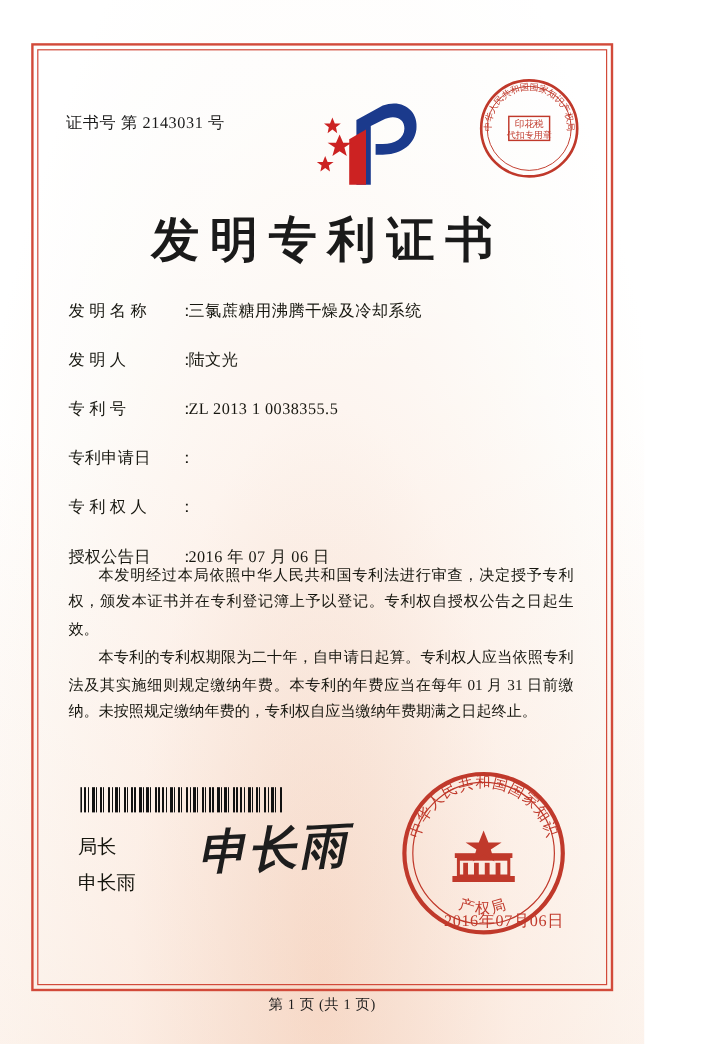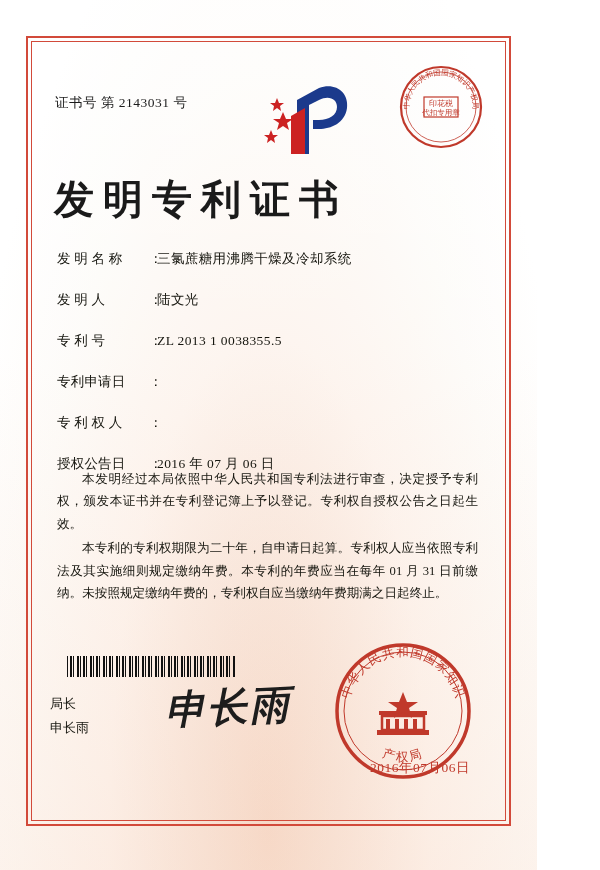--- a/index.html
+++ b/index.html
@@ -77,21 +77,21 @@
     width: 86px;
     height: 86px;
   }
 
   
   .title {
     position: absolute;
     left: 0;
     right: 0;
     top: 120px;
-    text-align: left;
+    text-align: center;
     font-size: 40px;
     font-weight: bold;
     letter-spacing: 9px;
     color: #1a1a1a;
     font-family: "DejaVu Sans", sans-serif;
     text-indent: 9px;
   }
 
   
   .fields {
@@ -148,23 +148,23 @@
       to right,
       #111 0px, #111 1px, transparent 1px, transparent 3px,
       #111 3px, #111 5px, transparent 5px, transparent 6px,
       #111 6px, #111 7px, transparent 7px, transparent 10px,
       #111 10px, #111 12px, transparent 12px, transparent 13px);
   }
 
   
   .sig-block {
     position: absolute;
-    left: 5px;
+    left: 20px;
     top: 640px;
-    font-size: 13px;
+    font-size: 16px;
     line-height: 1.85;
     color: #16160f;
   }
   .signature {
     position: absolute;
     left: 120px;
     top: 628px;
     font-size: 40px;
     font-family: "DejaVu Serif", serif;
     font-style: italic;
@@ -306,14 +306,15 @@
           <rect x="1" y="5" width="4" height="11"></rect>
           <rect x="10" y="5" width="4" height="11"></rect>
           <rect x="-24" y="-3" width="48" height="4"></rect>
           <polygon points="0,-22 4,-12 15,-12 6,-6 9,4 0,-2 -9,4 -6,-6 -15,-12 -4,-12"></polygon>
         </g>
       </svg>
     </div>
 
     <div class="seal-date">2016年07月06日</div>
 
+    <div class="page-footer">第 1 页 (共 1 页)</div>
   </div>
 </div>
 
 </body></html>

